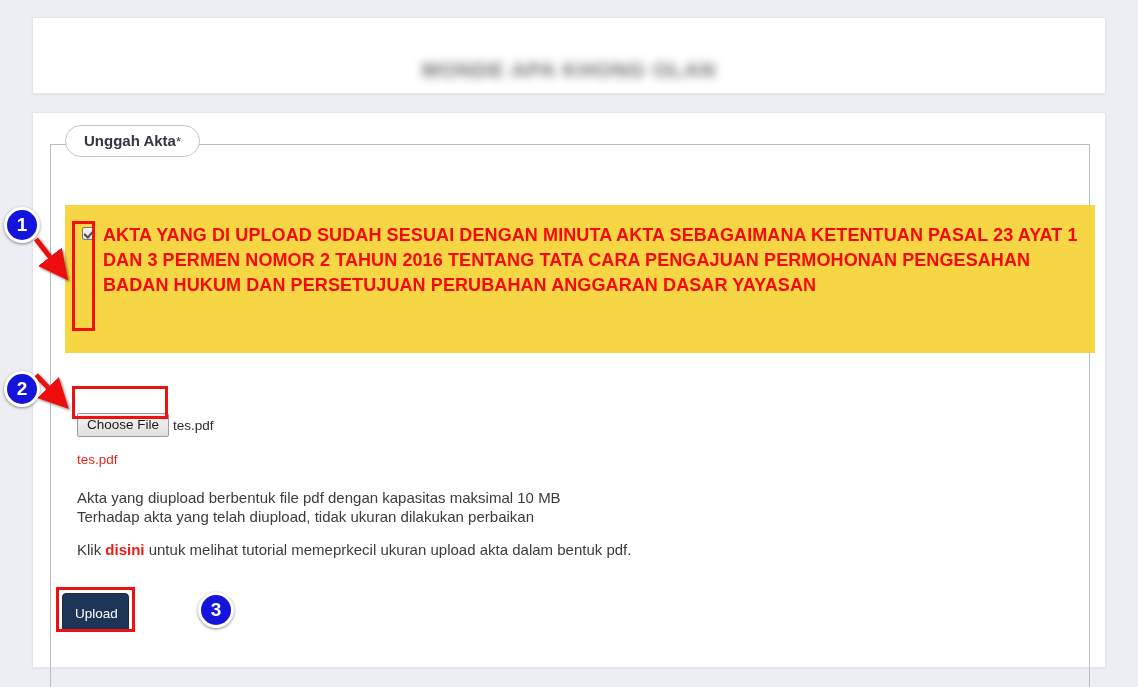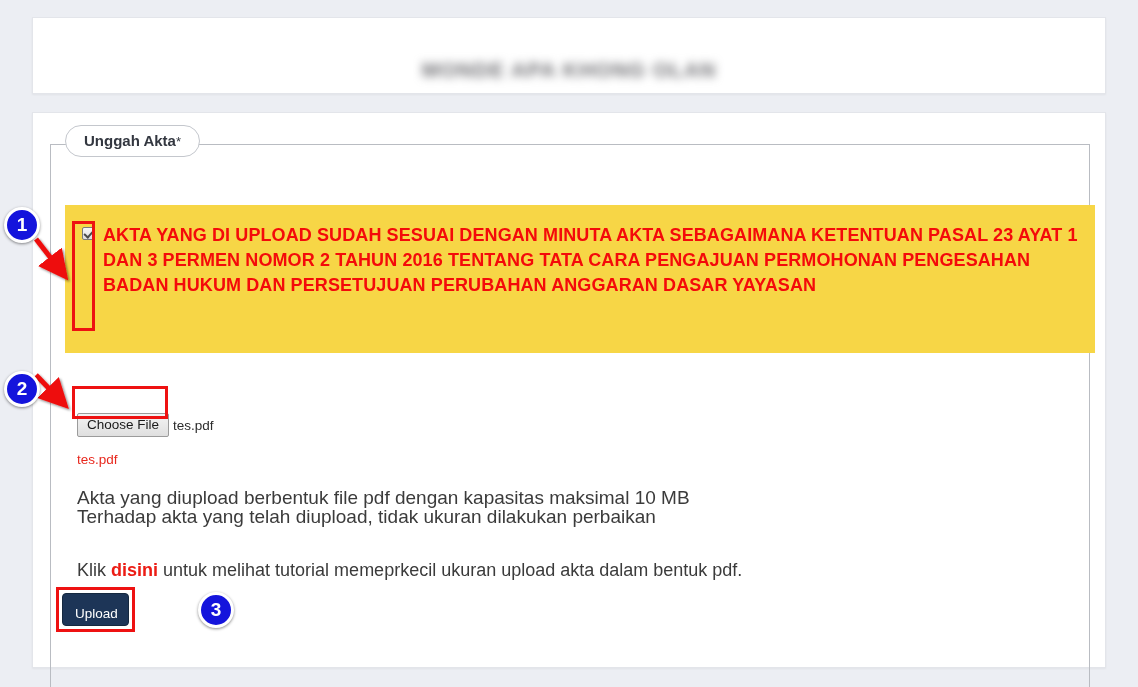--- a/index.html
+++ b/index.html
@@ -166,44 +166,44 @@
   .uploaded-name {
     position: absolute;
     left: 77px;
     top: 452px;
     font-size: 13.5px;
     color: #e8281e;
   }
   .hint {
     position: absolute;
     left: 77px;
-    font-size: 19px;
+    font-size: 15px;
     color: #3b3b3b;
     line-height: 19px;
   }
   .hint.h1 { top: 488px; }
   .hint.h2 { top: 507px; }
   .tutorial {
     position: absolute;
     left: 77px;
-    top: 560px;
-    font-size: 18px;
+    top: 541px;
+    font-size: 15px;
     color: #3b3b3b;
   }
   .tutorial b {
     color: #ec1c14;
   }
 
   
   .upload-btn {
     position: absolute;
     left: 62px;
     top: 593px;
     width: 67px;
-    height: 33px;
+    height: 39px;
     background: #1d3557;
     color: #ffffff;
     font-size: 13.5px;
     border: 1px solid #15283f;
     border-radius: 4px;
     font-family: "Liberation Sans", sans-serif;
     cursor: pointer;
     padding: 12px;
   }
 

